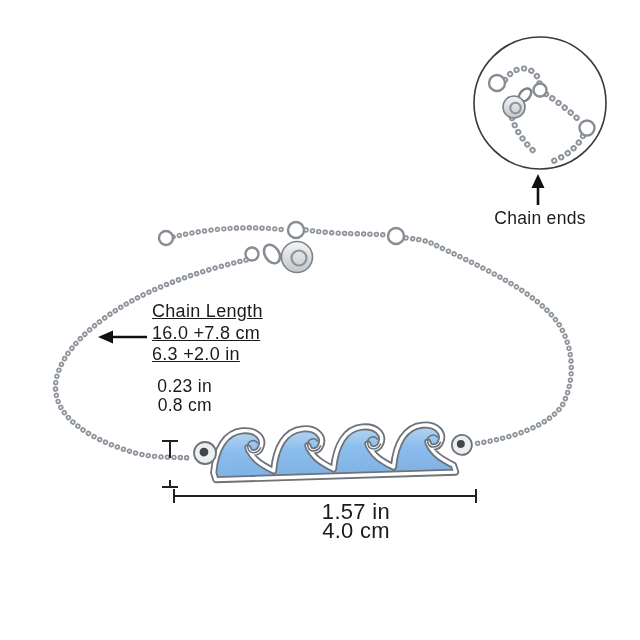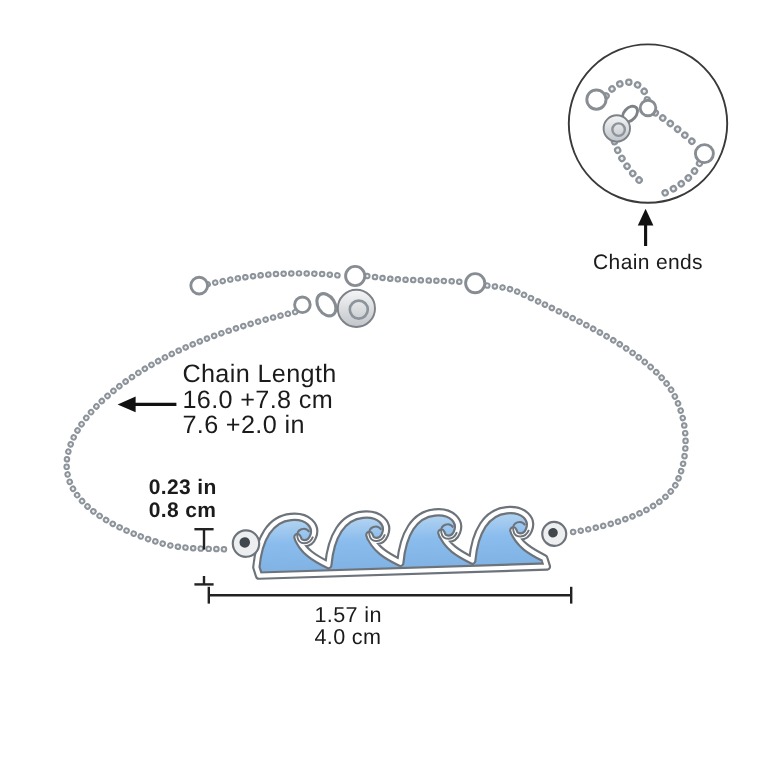--- a/index.html
+++ b/index.html
@@ -16,29 +16,29 @@
   .label{
     position:absolute; color:#1b1b1b; letter-spacing:.3px;
   }
   .label div{ white-space:nowrap; }
   .inset-caption{
     left:450px; top:180px; width:180px; text-align:center;
     font-size:17.5px; line-height:21px;
   }
   .chain-length-label{
     left:152px; top:273px; width:160px; text-align:left;
-    font-size:21px; line-height:21.5px;
+    font-size:18px; line-height:21.5px;text-decoration:underline;
   }
   .charm-height-label{
-    left:124px; top:369px; width:88px; text-align:left;
-    font-size:17.5px; line-height:18.5px;font-weight:bold;
+    left:124px; top:349px; width:88px; text-align:right;
+    font-size:17.5px; line-height:18.5px;
   }
   .charm-width-label{
-    left:262px; top:475px; width:128px; text-align:left;
-    font-size:18px; line-height:18.5px;
+    left:262px; top:475px; width:128px; text-align:right;
+    font-size:22px; line-height:18.5px;
   }
   .chain-base{ fill:none; stroke:#8d939a; stroke-width:5.4; stroke-linecap:round; stroke-dasharray:0.1 6.3; }
   .chain-hi  { fill:none; stroke:#eceef0; stroke-width:2.1; stroke-linecap:round; stroke-dasharray:0.1 6.3; }
   .chain-base-big{ fill:none; stroke:#8d939a; stroke-width:6.2; stroke-linecap:round; stroke-dasharray:0.1 7.6; }
   .chain-hi-big  { fill:none; stroke:#eef0f1; stroke-width:2.5; stroke-linecap:round; stroke-dasharray:0.1 7.6; }
   .ring{ fill:#ffffff; stroke:#878d93; stroke-width:2.4; }
   .dim { stroke:#222222; stroke-width:2; fill:none; }
   .arrow-line{ stroke:#111111; stroke-width:2.6; fill:none; }
   .arrow-head{ fill:#111111; stroke:none; }
 </style>
@@ -164,21 +164,21 @@
     </g>
   </svg>
 
   <div class="label inset-caption">
     <div>Chain ends</div>
   </div>
 
   <div class="label chain-length-label">
     <div>Chain Length</div>
     <div>16.0 +7.8 cm</div>
-    <div>7.6 +2.0 in</div>
+    <div>6.3 +2.0 in</div>
   </div>
 
   <div class="label charm-height-label">
     <div>0.23 in</div>
     <div>0.8 cm</div>
   </div>
 
   <div class="label charm-width-label">
     <div>1.57 in</div>
     <div>4.0 cm</div>

